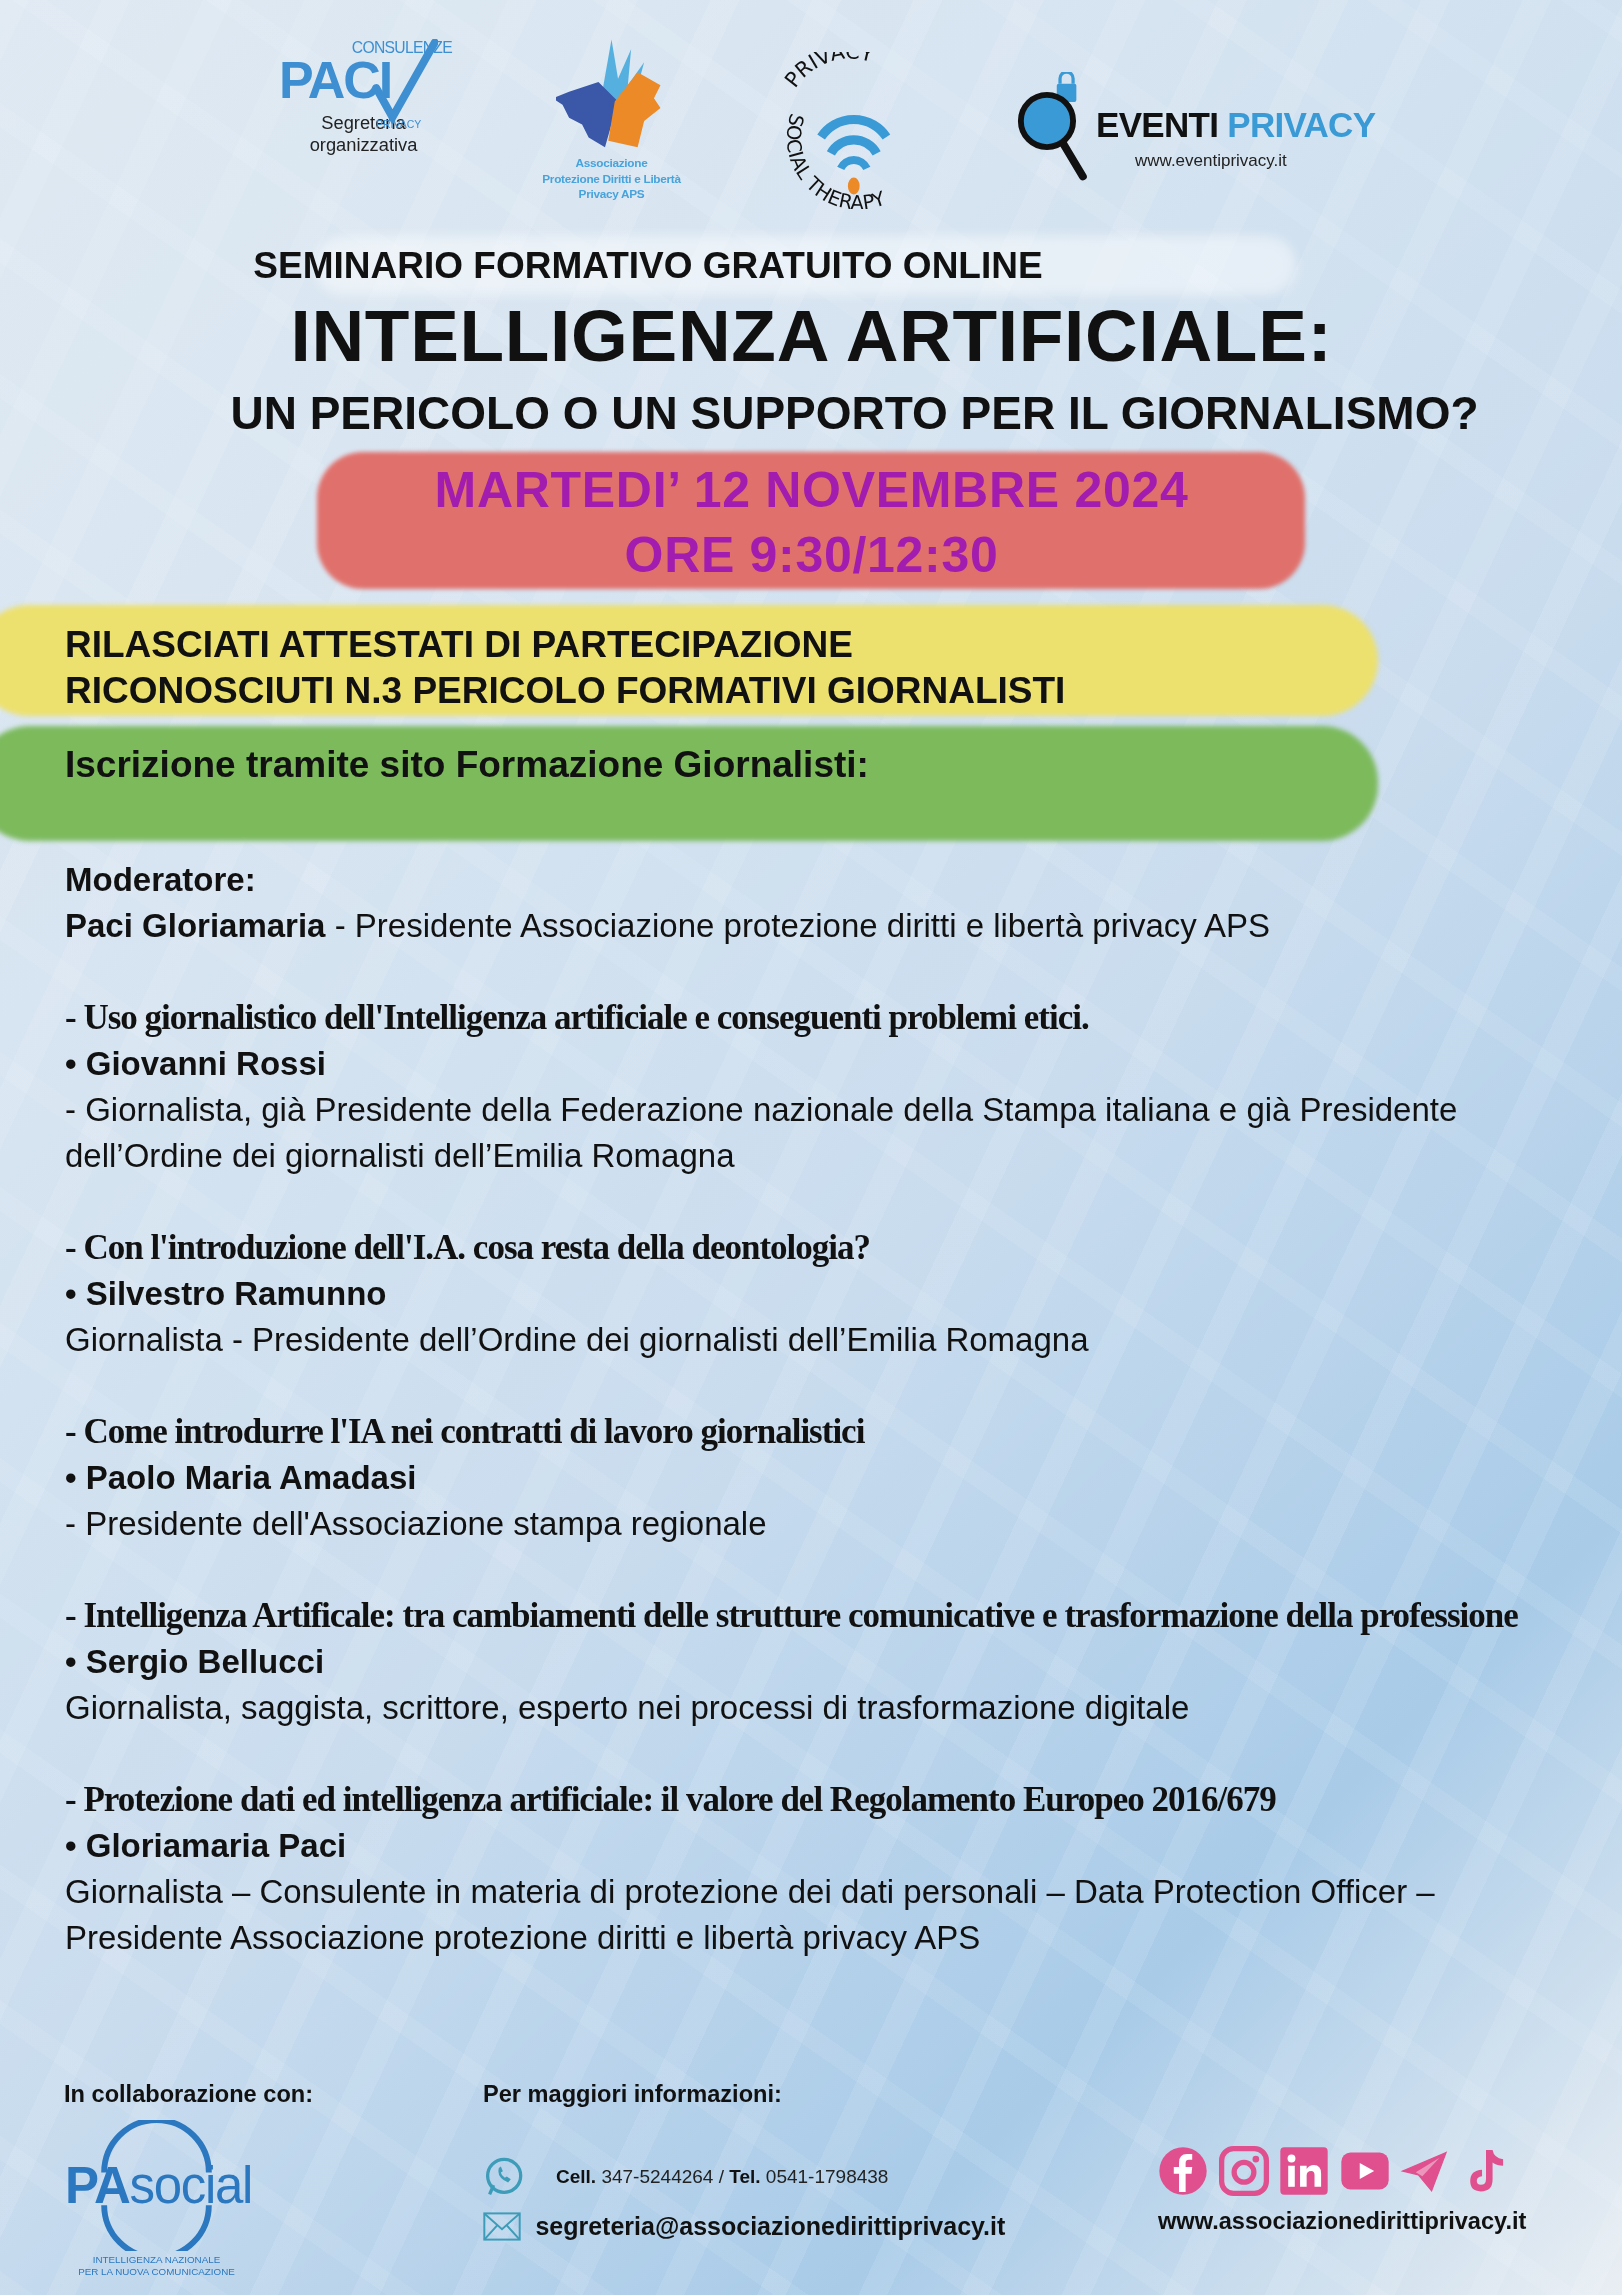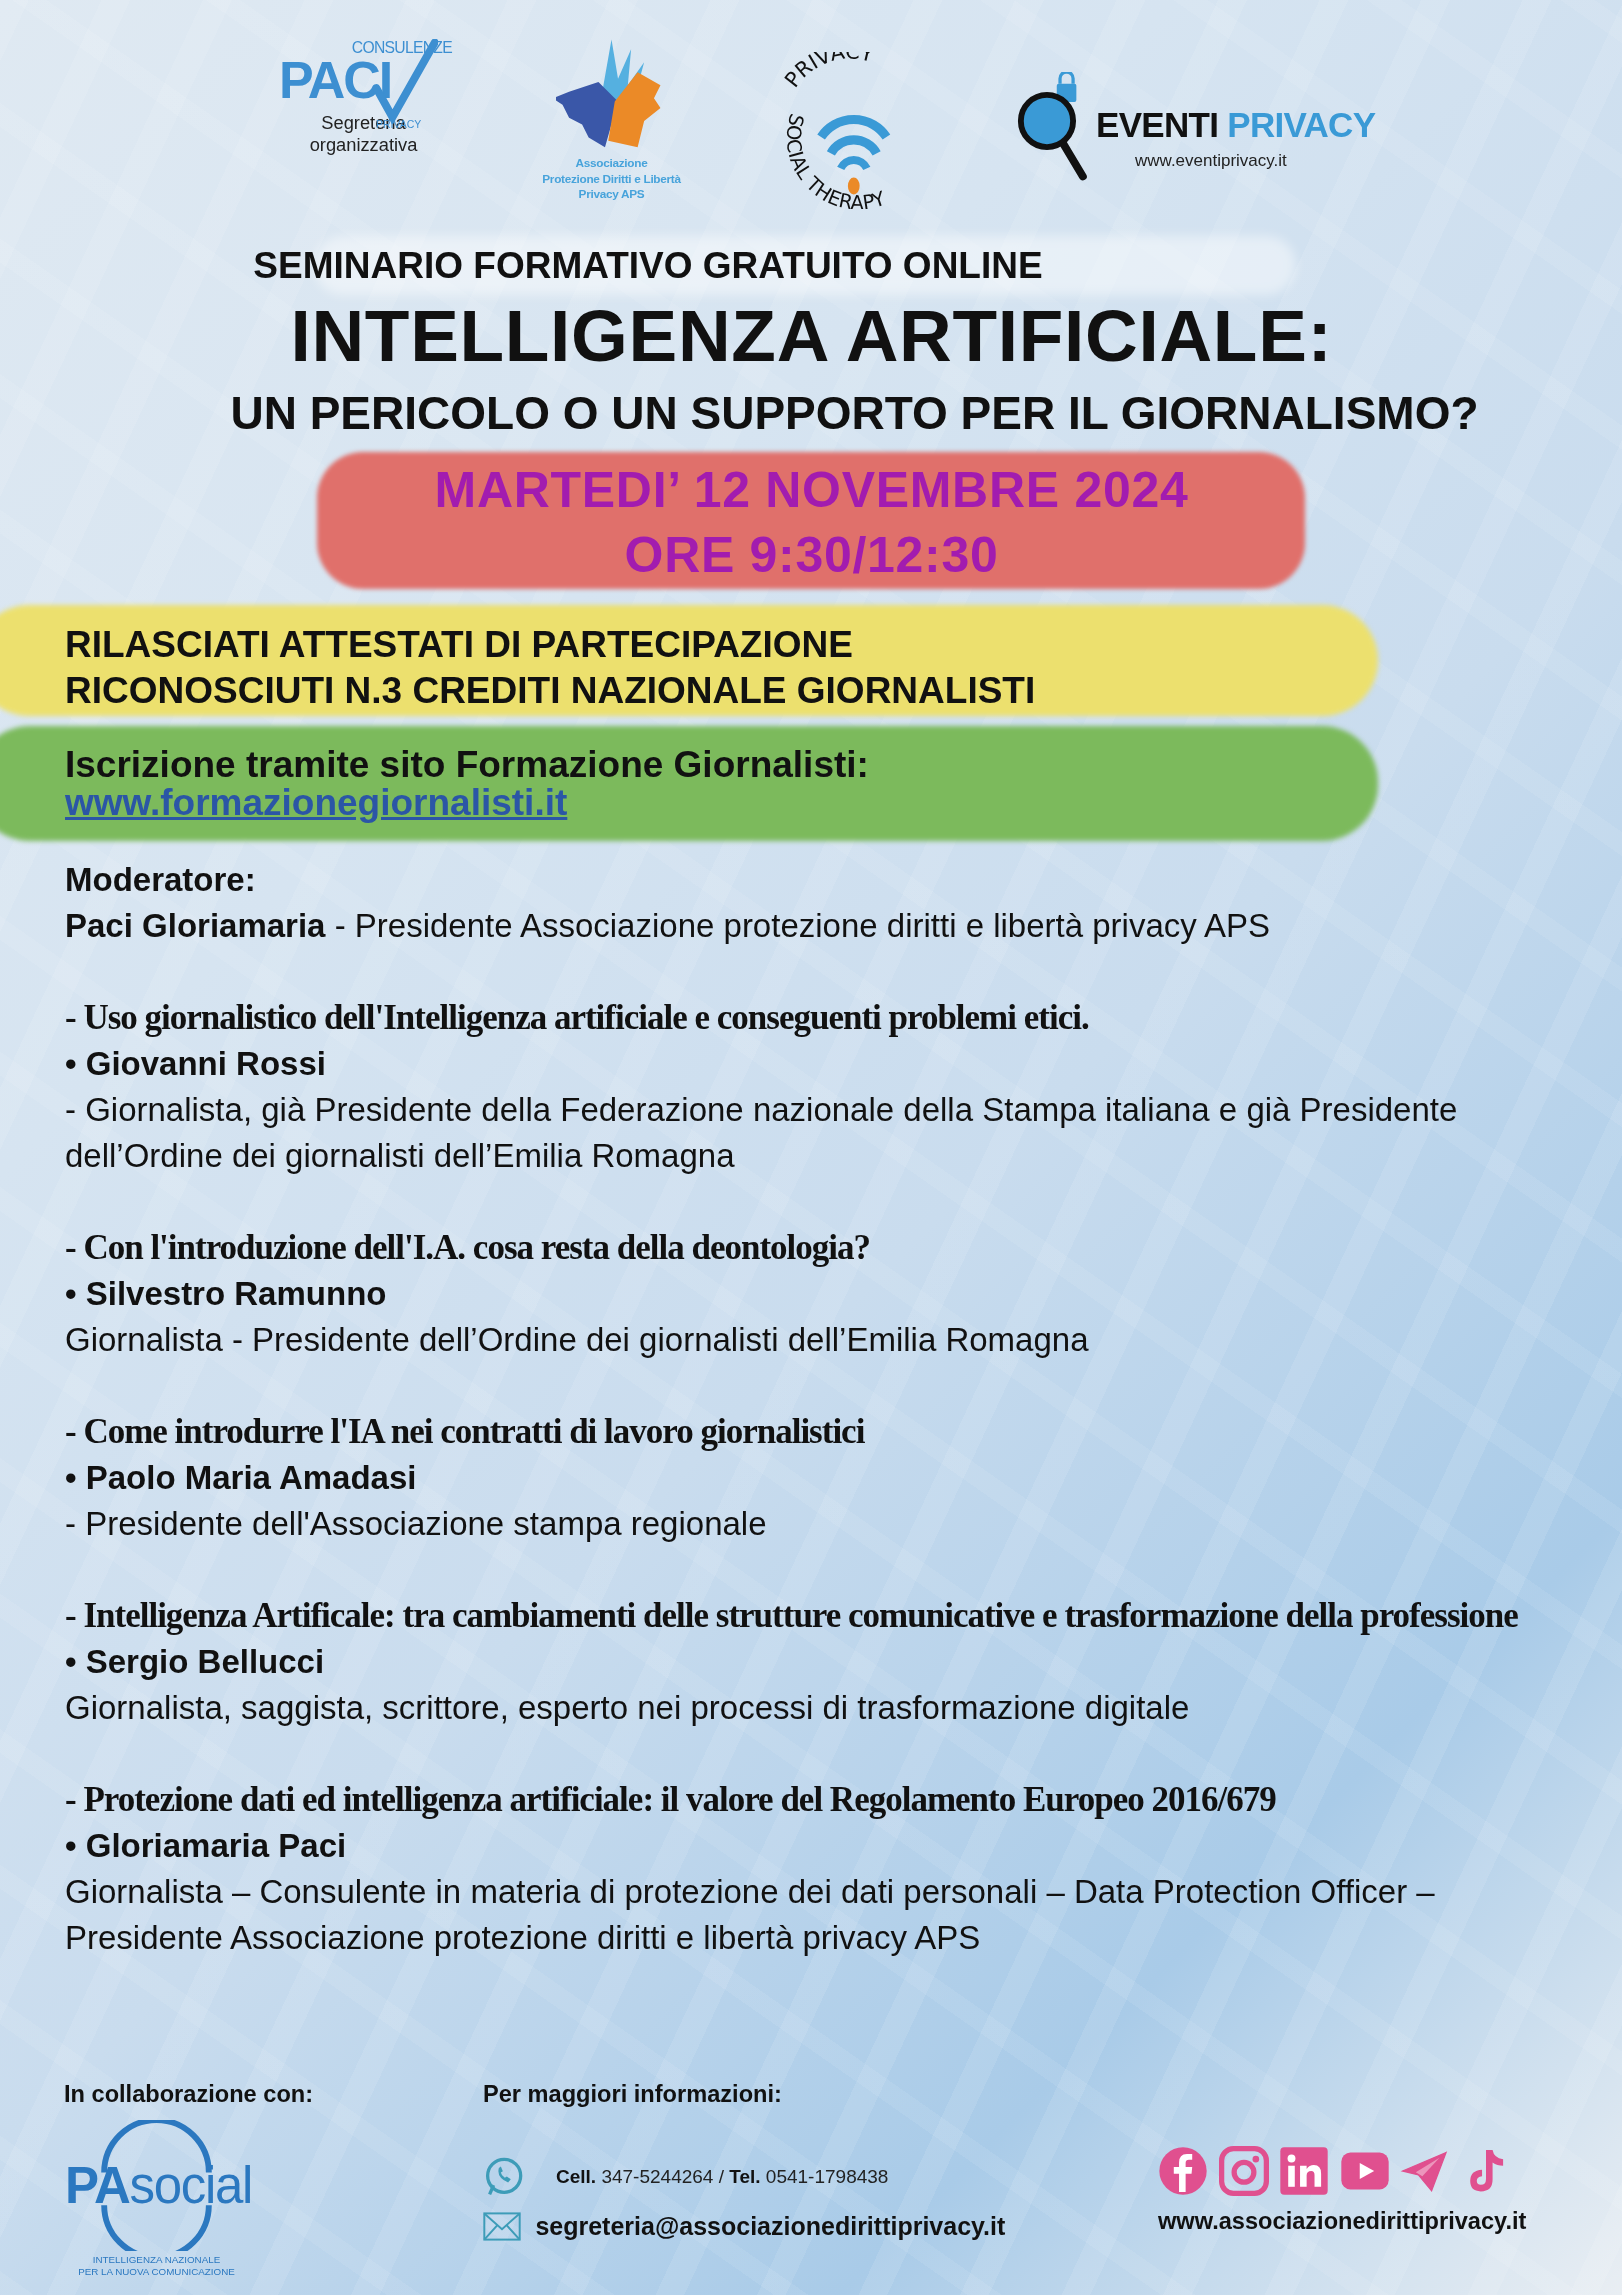--- a/index.html
+++ b/index.html
@@ -120,27 +120,26 @@
 
 <div class="abs pill-red"></div>
 <div class="abs date">
   <div>MARTEDI’ 12 NOVEMBRE 2024</div>
   <div>ORE 9:30/12:30</div>
 </div>
 
 <div class="abs pill-yel"></div>
 <div class="abs yel-txt">
   <div>RILASCIATI ATTESTATI DI PARTECIPAZIONE</div>
-  <div>RICONOSCIUTI N.3 CREDITI NAZIONALE GIORNALISTI</div>
+  <div>RICONOSCIUTI N.3 PERICOLO FORMATIVI GIORNALISTI</div>
 </div>
 
 <div class="abs pill-grn"></div>
 <div class="abs grn-txt">
   <div>Iscrizione tramite sito Formazione Giornalisti:</div>
-  <a class="grn-link">www.formazionegiornalisti.it</a>
 </div>
 
 <div class="abs prog">
   <div class="lbl">Moderatore:</div>
   <div><span class="nm">Paci Gloriamaria</span><span> - Presidente Associazione protezione diritti e libertà privacy APS</span></div>
   <div class="gap"></div>
   <div>
     <div class="topic">- Uso giornalistico dell'Intelligenza artificiale e conseguenti problemi etici.</div>
     <div class="nm">• Giovanni Rossi</div>
     <div>- Giornalista, già Presidente della Federazione nazionale della Stampa italiana e già Presidente dell’Ordine dei giornalisti dell’Emilia Romagna</div>

